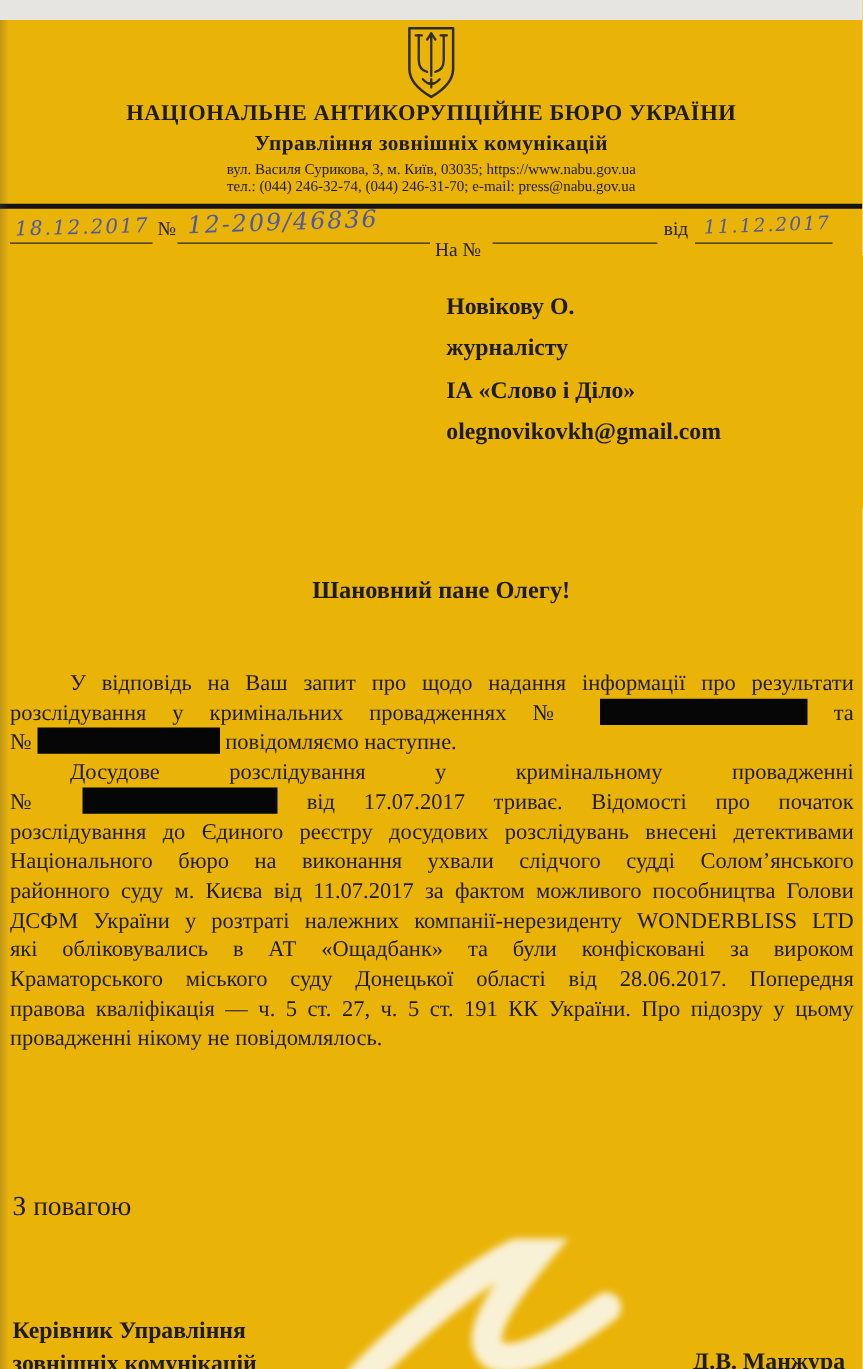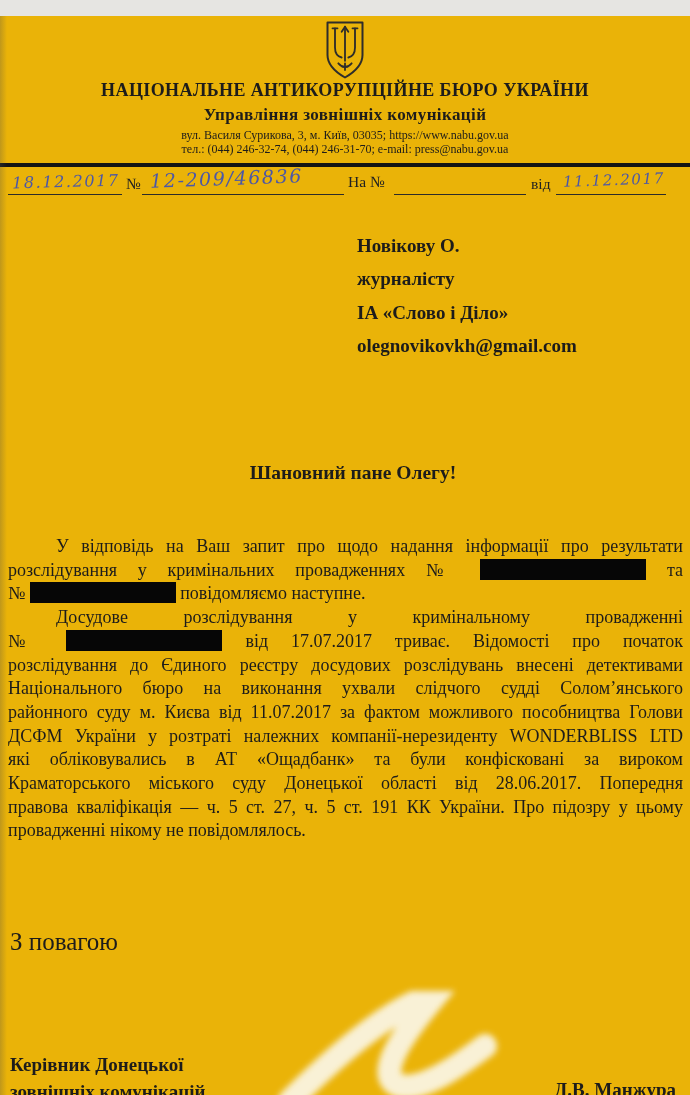--- a/index.html
+++ b/index.html
@@ -33,21 +33,21 @@
 
   .recipient { position:absolute; left:357px; top:213px; font-size:19px; font-weight:bold; line-height:33.4px; }
   .salutation { top:446px; font-size:19.5px; font-weight:bold;padding-left:16px; }
 
   .body-text { position:absolute; left:8px; top:519px; width:675px; font-size:18px; line-height:23.7px; }
   .body-line { text-align:justify; text-align-last:justify; white-space:normal; }
   .body-line.last { text-align-last:left; }
   .body-line.indent { text-indent:48px; }
   .redaction { display:inline-block; height:21px; background:#060606; vertical-align:-4px; }
 
-  .closing { position:absolute; left:10px; top:912px; font-size:25px; }
+  .closing { position:absolute; left:10px; top:936px; font-size:22px; }
   .sig-title { position:absolute; left:10px; top:1036px; font-size:19px; font-weight:bold; line-height:26.5px; }
   .sig-name  { position:absolute; right:14px; top:1063px; font-size:19px; font-weight:bold; }
 
   .watermark { position:absolute; left:250px; top:975px; z-index:1; filter:blur(3px); opacity:.85; pointer-events:none; }
 </style>
 </head>
 <body>
 
 <div class="page">
 
@@ -69,21 +69,21 @@
   <div class="centered department">Управління зовнішніх комунікацій</div>
   <div class="centered addr-line">вул. Василя Сурикова, 3, м. Київ, 03035; https://www.nabu.gov.ua</div>
   <div class="centered contact-line">тел.: (044) 246-32-74, (044) 246-31-70; e-mail: press@nabu.gov.ua</div>
   <div class="rule"></div>
 
   <span class="blank" style="left:8px; top:160px; width:114px;"></span>
   <span class="hand hand-date1">18.12.2017</span>
   <span class="ref-label" style="left:126px; top:159px;">№</span>
   <span class="blank" style="left:142px; top:160px; width:202px;"></span>
   <span class="hand hand-number">12-209/46836</span>
-  <span class="ref-label" style="left:348px; top:157px;font-family:Liberation Serif, serif;">На №</span>
+  <span class="ref-label" style="left:348px; top:176px;font-family:Liberation Serif, serif;">На №</span>
   <span class="blank" style="left:394px; top:160px; width:132px;"></span>
   <span class="ref-label" style="left:531px; top:159px;text-align:center;">від</span>
   <span class="blank" style="left:556px; top:160px; width:110px;"></span>
   <span class="hand hand-date2">11.12.2017</span>
 
   <div class="recipient">
     <div>Новікову О.</div>
     <div>журналісту</div>
     <div>ІА «Слово і Діло»</div>
     <div>olegnovikovkh@gmail.com</div>
@@ -106,18 +106,18 @@
       <div class="body-line">правова кваліфікація — ч. 5 ст. 27, ч. 5 ст. 191 КК України. Про підозру у цьому</div>
       <div class="body-line last">провадженні нікому не повідомлялось.</div>
     </div>
 
   <svg class="watermark" width="260" height="115" viewBox="0 0 260 115">
     <path d="M40,110 C90,60 150,10 185,5 C160,35 120,85 150,95 C175,100 215,70 235,55" stroke="#fcfcfa" stroke-width="24" fill="none" stroke-linecap="round"></path>
   </svg>
 
   <div class="closing">З повагою</div>
   <div class="sig-title">
-    <div>Керівник Донецької</div>
+    <div>Керівник Управління</div>
     <div>зовнішніх комунікацій</div>
   </div>
   <div class="sig-name">Д.В. Манжура</div>
 
 </div>
 
 </body></html>

